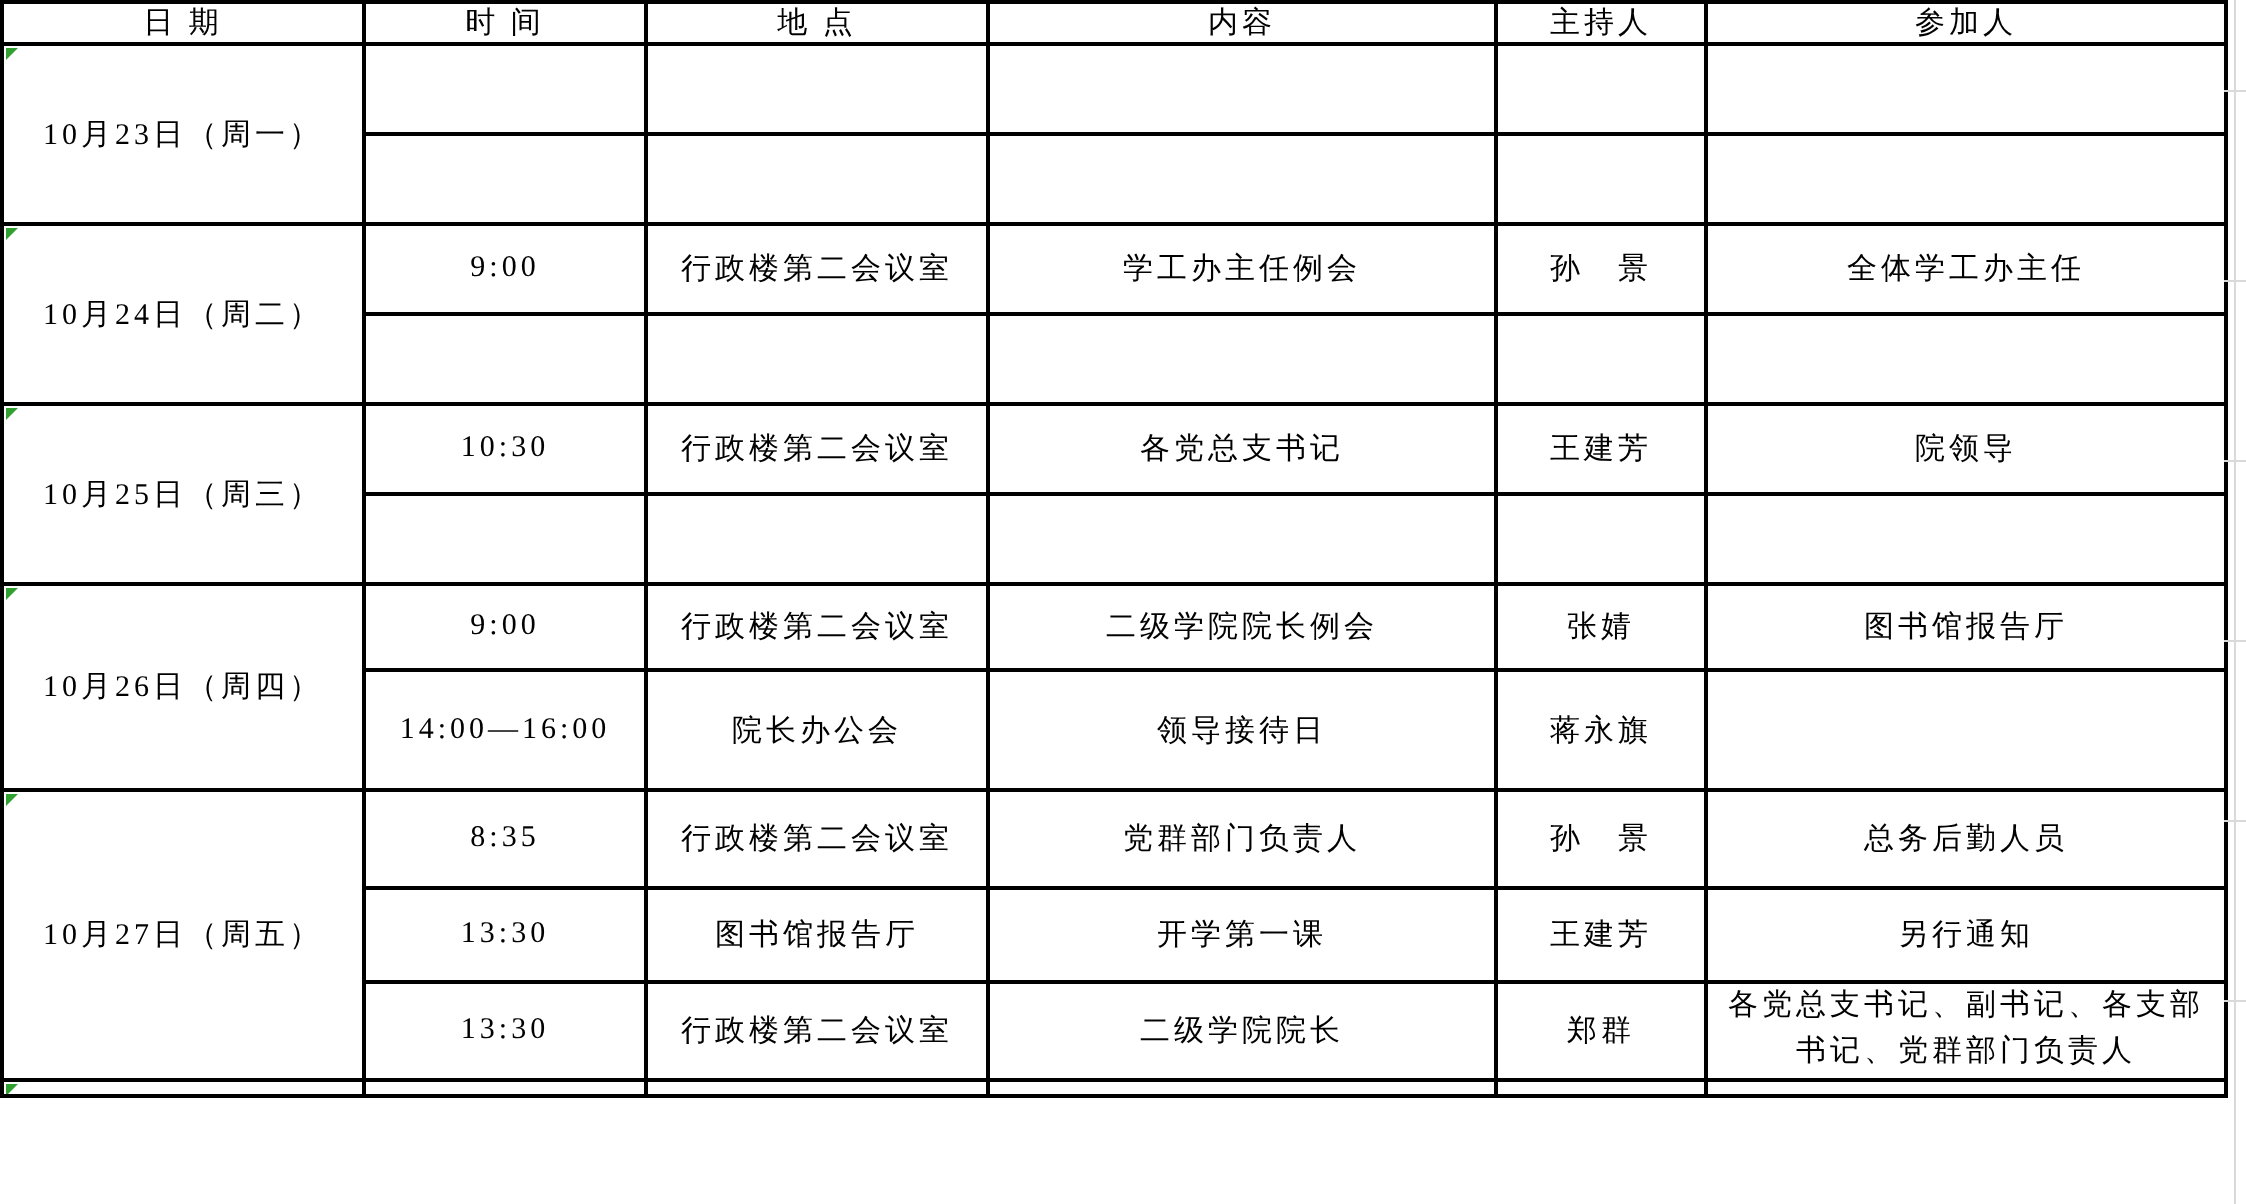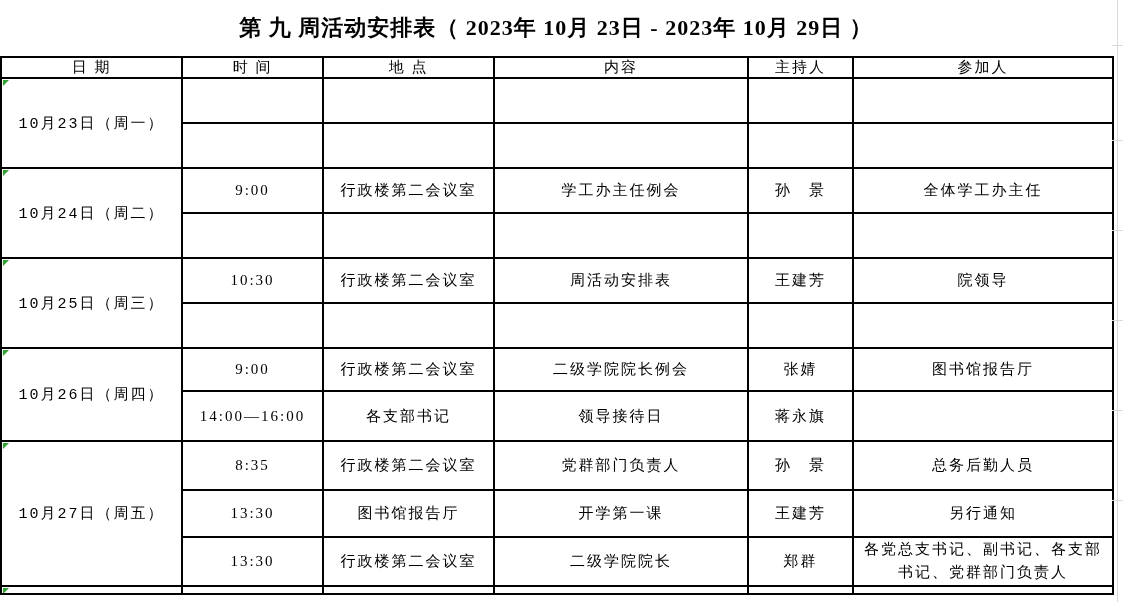--- a/index.html
+++ b/index.html
@@ -39,26 +39,26 @@
     text-align: center;
     vertical-align: middle;
     letter-spacing: 2px;
     padding: 0 4px;
     overflow: hidden;
     background: #fff;
   }
   tr.hdr { height: 19px; }
   tr.r45 { height: 45px; }
   tr.r43 { height: 43px; }
-  tr.r42 { height: 50px; }
+  tr.r42 { height: 60px; }
   tr.r49 { height: 49px; }
   tr.r47 { height: 47px; }
   tr.partial { height: 8px; }
   tr.partial td { padding: 0; }
-  td.date-cell { position: relative; font-family: Liberation Mono, monospace; }
+  td.date-cell { position: relative; }
   .tri {
     position: absolute;
     top: 1px;
     left: 1px;
     width: 0;
     height: 0;
     border-top: 6px solid #30a030;
     border-right: 6px solid transparent;
   }
   td.wrap-left {
@@ -82,21 +82,20 @@
     width: 11px;
     height: 1px;
     background: #d9d9d9;
   }
 </style>
 </head>
 <body>
 
 <div class="page">
 
-  <div class="title-bar">第 九 周活动安排表（ 2023年 10月 23日 - 2023年 10月 29日 ）</div>
 
   <table class="schedule">
     <colgroup>
       <col style="width:181px">
         <col style="width:141px">
         <col style="width:171px">
       <col style="width:254px">
         <col style="width:105px">
         <col style="width:260px">
     </colgroup>
@@ -140,21 +139,21 @@
       <td></td>
       <td></td>
       <td></td>
       <td></td>
     </tr>
 
     <tr class="r45">
       <td class="date-cell" rowspan="2"><span class="tri"></span><span>10月25日（周三）</span></td>
       <td>10:30</td>
       <td>行政楼第二会议室</td>
-      <td>周活动安排表</td>
+      <td>各党总支书记</td>
       <td>王建芳</td>
       <td>院领导</td>
     </tr>
     <tr class="r45">
       <td></td>
       <td></td>
       <td></td>
       <td></td>
       <td></td>
     </tr>
@@ -162,21 +161,21 @@
     <tr class="r43">
       <td class="date-cell" rowspan="2"><span class="tri"></span><span>10月26日（周四）</span></td>
       <td>9:00</td>
       <td>行政楼第二会议室</td>
       <td>二级学院院长例会</td>
       <td>张婧</td>
       <td>图书馆报告厅</td>
     </tr>
     <tr class="r42">
       <td>14:00—16:00</td>
-      <td>各支部书记</td>
+      <td>院长办公会</td>
       <td>领导接待日</td>
       <td>蒋永旗</td>
       <td></td>
     </tr>
 
     <tr class="r49">
       <td class="date-cell" rowspan="3"><span class="tri"></span><span>10月27日（周五）</span></td>
       <td>8:35</td>
       <td>行政楼第二会议室</td>
       <td>党群部门负责人</td>

